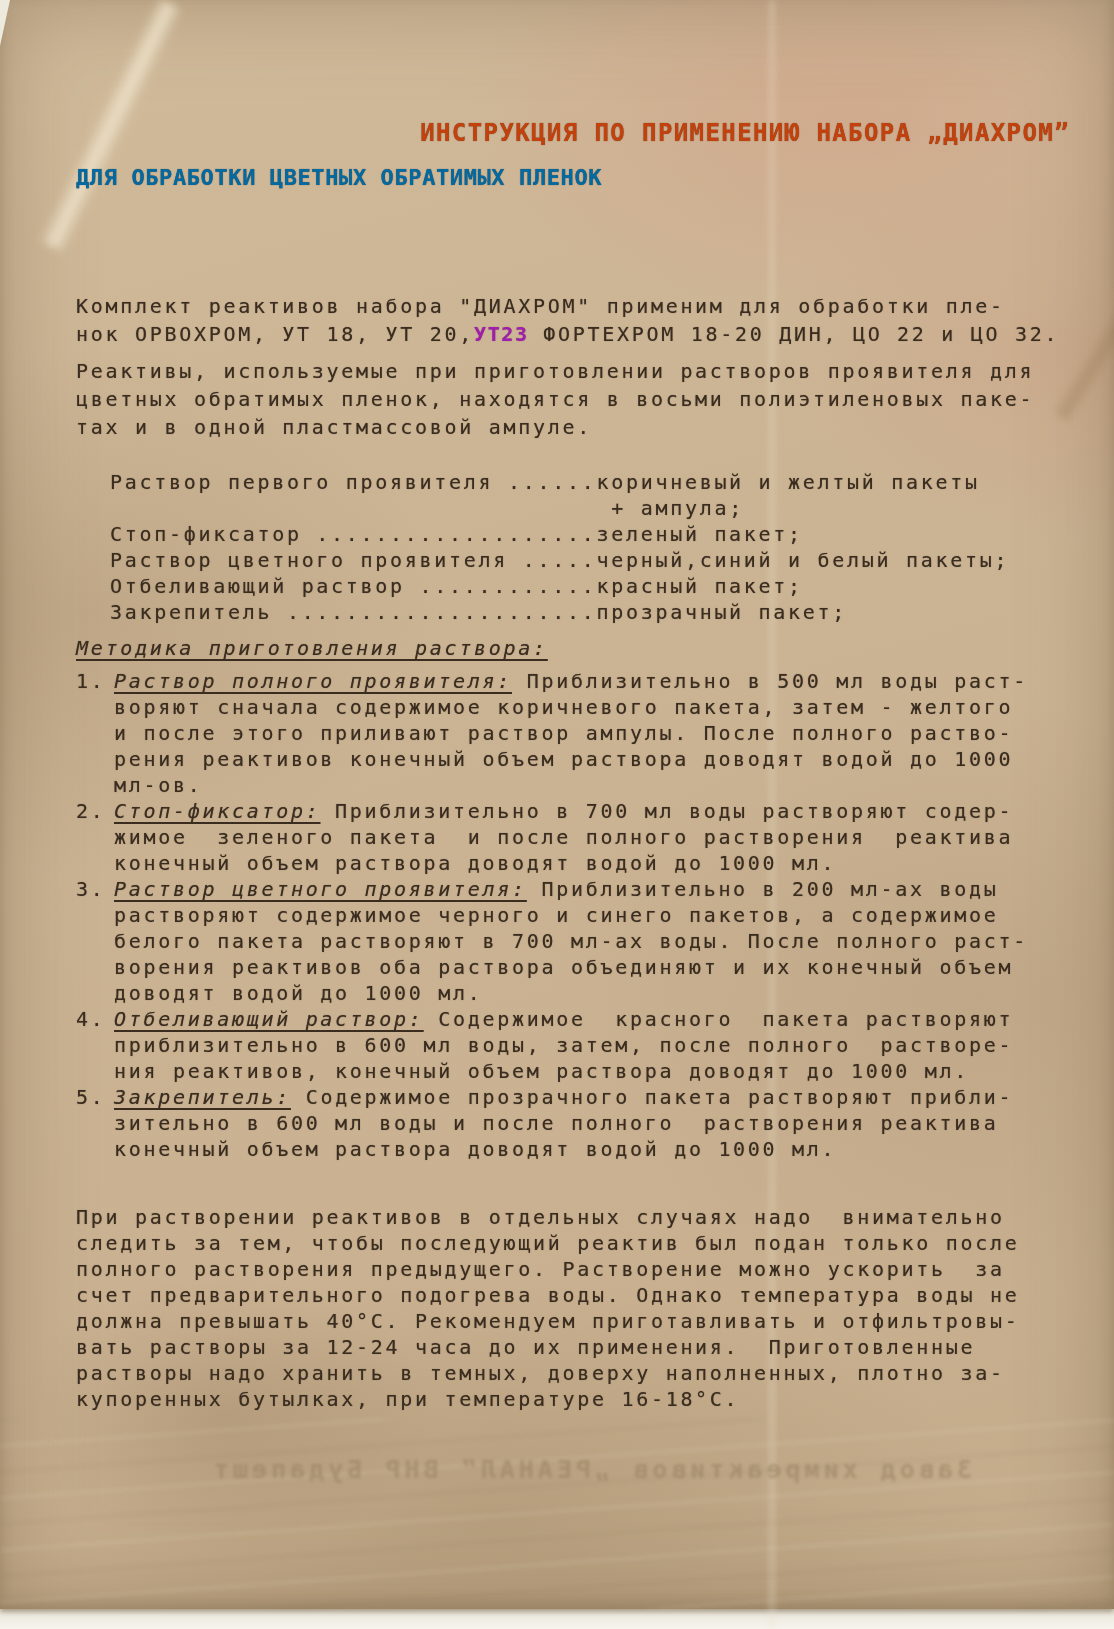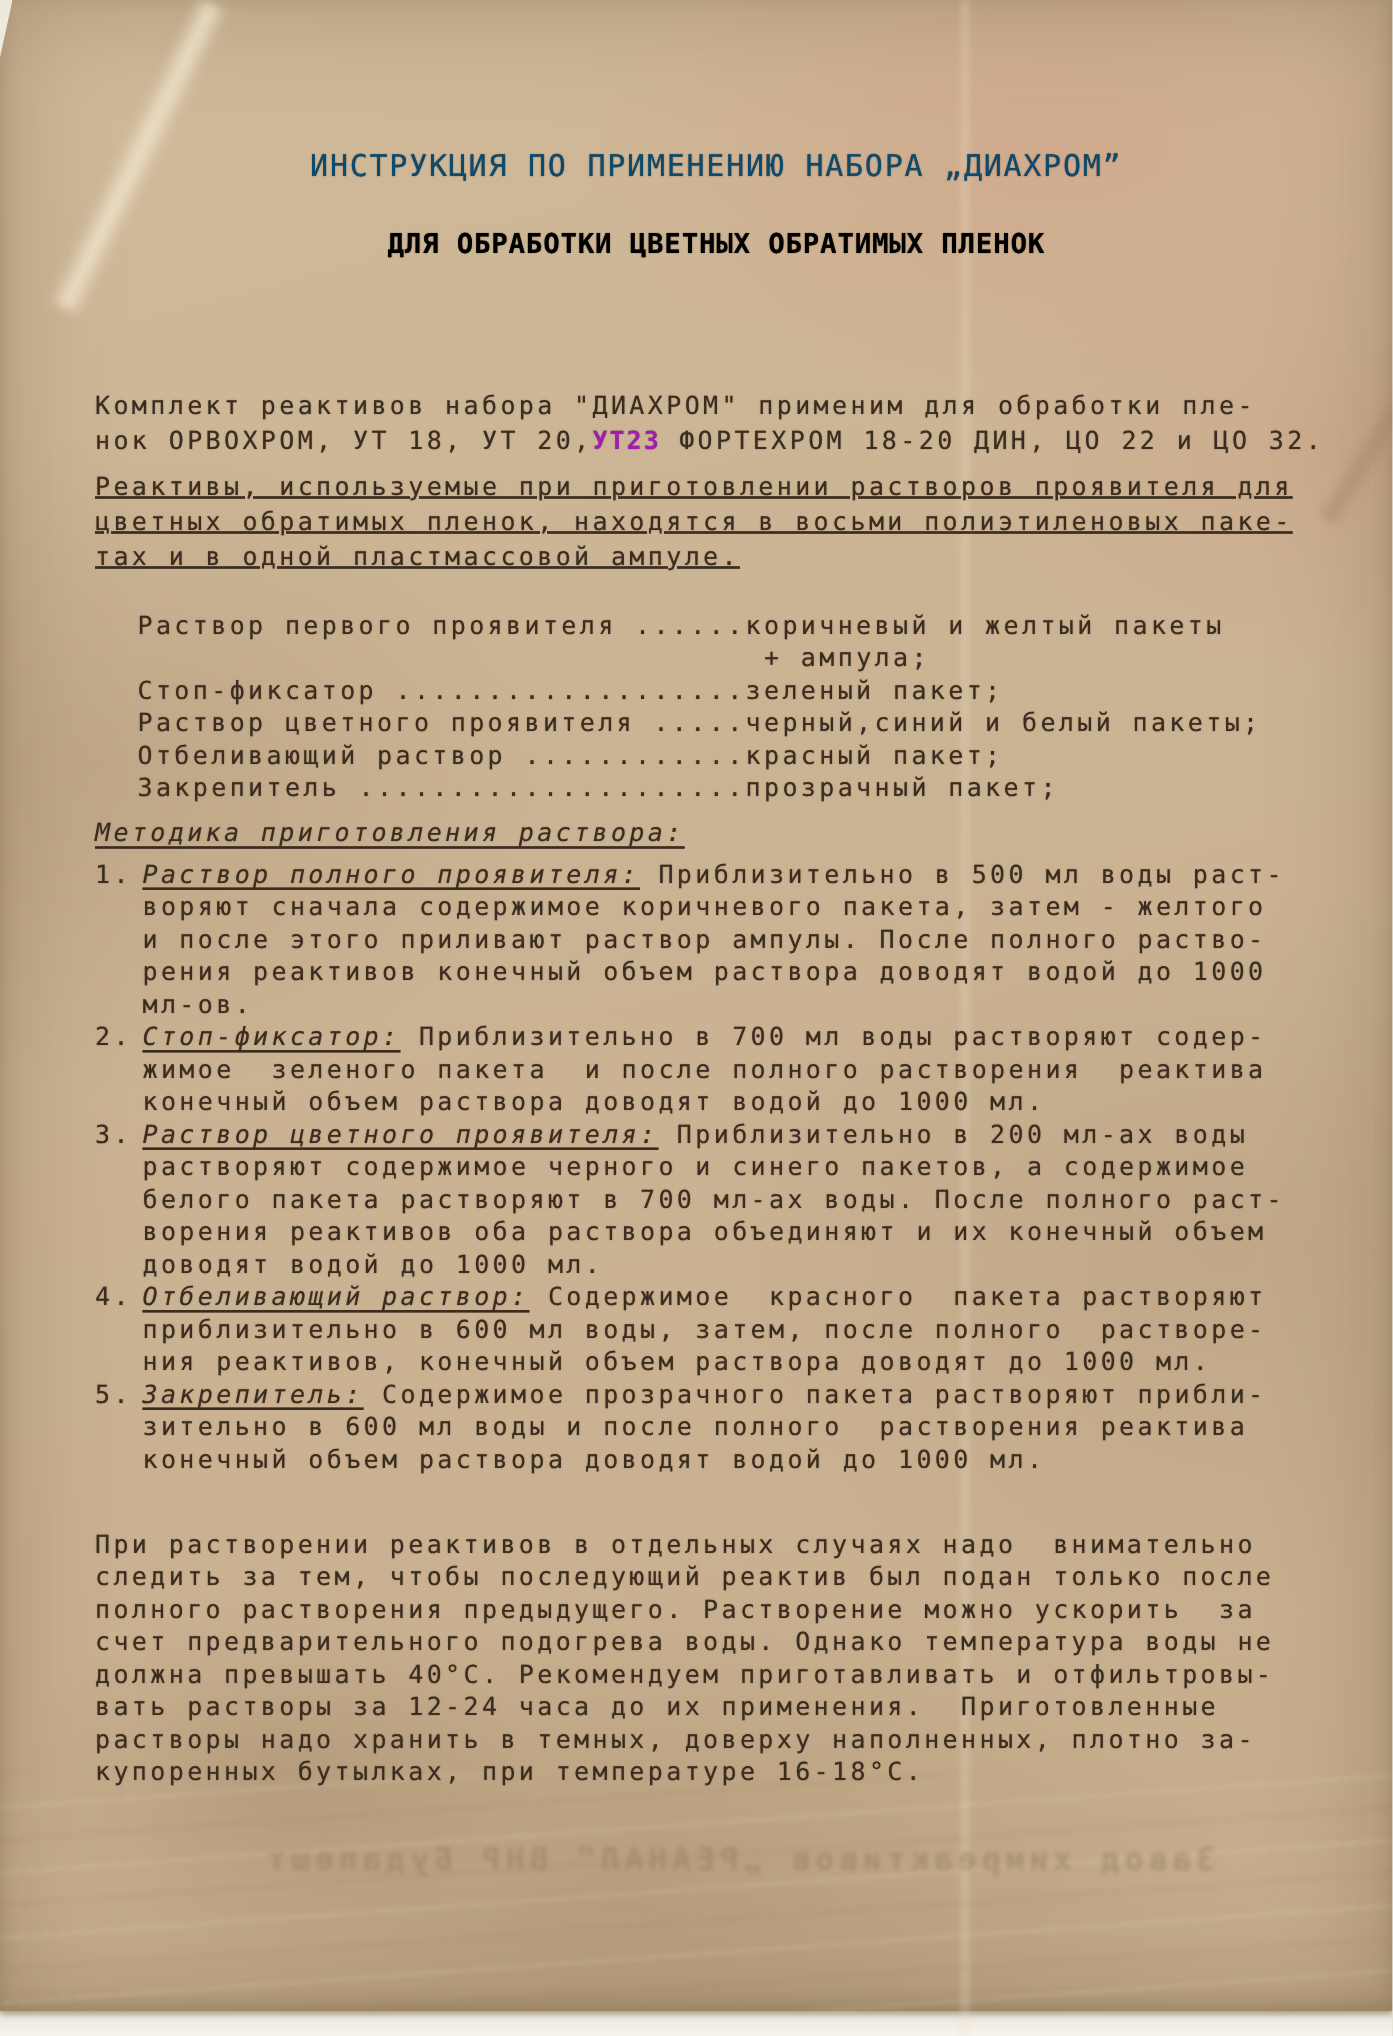--- a/index.html
+++ b/index.html
@@ -60,34 +60,34 @@
     background:#eee9dd;clip-path:polygon(0 0,100% 0,0 100%);
   }
   
   .content{
     position:absolute;left:76px;top:118px;width:994px;
     color:#3a2d20;
     font-size:20px;line-height:28px;letter-spacing:2.7px;
     text-shadow:0 0 1px rgba(54,40,26,0.55);
   }
   .title{
-    text-align:center;font-weight:normal;font-size:24px;line-height:30px;
-    letter-spacing:1.4px;color:#0c4a6e;
+    text-align:right;font-weight:bold;font-size:24px;line-height:30px;
+    letter-spacing:1.4px;color:#c2410c;
     text-shadow:0 0 1px rgba(30,20,10,0.7);
     white-space:pre-wrap;
   }
   .subtitle{
-    margin-top:34px;text-align:center;font-weight:bold;font-size:22px;line-height:28px;
-    letter-spacing:0.6px;color:#000000;
+    margin-top:16px;text-align:left;font-weight:bold;font-size:22px;line-height:28px;
+    letter-spacing:0.6px;color:#0369a1;
     text-shadow:0 0 1px rgba(30,20,10,0.7);
     white-space:pre-wrap;
   }
   .para{white-space:pre-wrap;}
   .p-intro1{margin-top:100px;}
-  .p-intro2{margin-top:9px;text-decoration:underline;}
+  .p-intro2{margin-top:9px;}
   .inserted{font-weight:bold;color:#a21caf;letter-spacing:1.6px;}
   .components{
     margin-top:28px;margin-left:34px;
     line-height:26px;white-space:pre-wrap;
   }
   .method-heading{margin-top:9px;}
   .u{text-decoration:underline;text-underline-offset:4px;text-decoration-thickness:2px;font-style:italic;}
   .method-list{margin-top:6px;}
   .method-item{position:relative;padding-left:38px;line-height:26px;}
   .method-item .num{position:absolute;left:0;top:0;}

